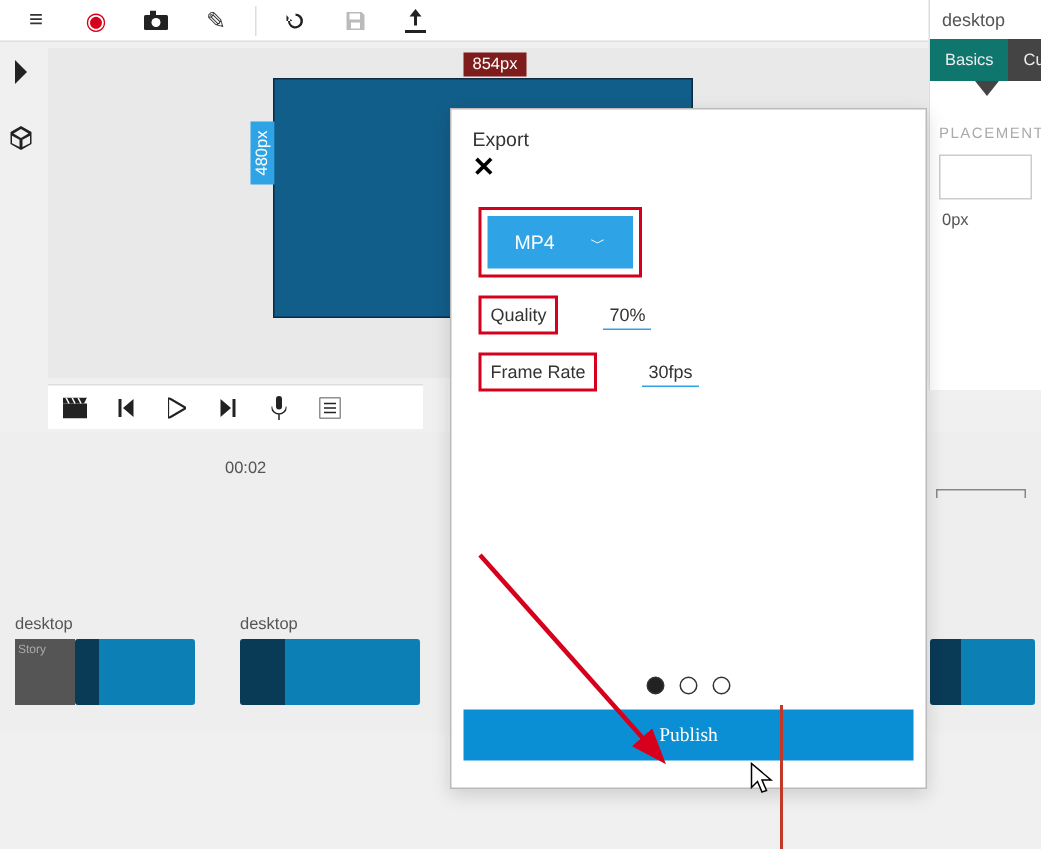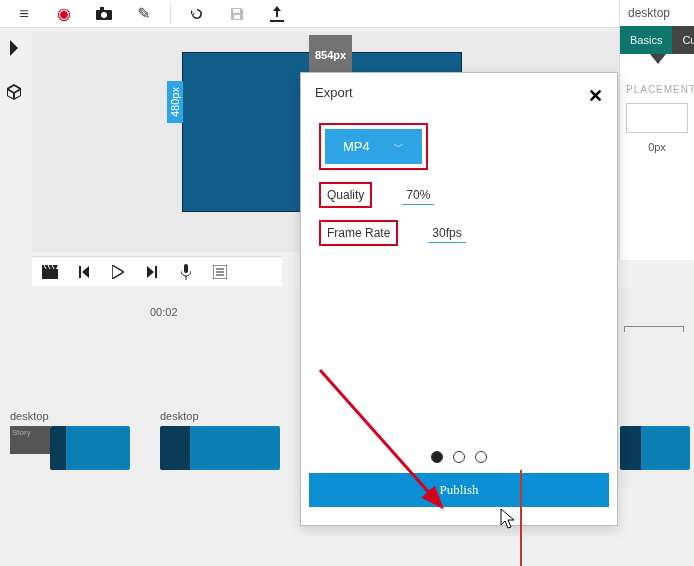--- a/index.html
+++ b/index.html
@@ -7,50 +7,50 @@
 
   .topbar { height: 28px; display: flex; align-items: center; padding: 0 4px; background: #fff; border-bottom: 1px solid #ddd; }
   .topbar .tool { width: 40px; height: 28px; display: flex; align-items: center; justify-content: center; color: #333; font-size: 16px; cursor: pointer; }
   .topbar .disabled { color: #bbb; }
 
   .left-tools { position: absolute; left: 0; top: 34px; width: 28px; }
   .left-tools .lt { width: 28px; height: 28px; display: flex; align-items: center; justify-content: center; margin-bottom: 16px; }
 
   .canvas-area { position: absolute; left: 32px; top: 32px; right: 75px; height: 220px; background: #e9e9e9; }
   .video-box { position: absolute; left: 150px; top: 20px; width: 280px; height: 160px; background: #125e8a; border: 1px solid #0b2b43; }
-  .w-badge { position: absolute; top: -18px; left: 126px; background: #737373; color: #fff; font-size: 11px; padding: 14px 6px; font-weight: bold; }
+  .w-badge { position: absolute; top: -18px; left: 126px; background: #7f1d1d; color: #fff; font-size: 11px; padding: 2px 6px; }
   .h-badge { position: absolute; left: -16px; top: 70px; transform: rotate(-90deg); transform-origin: left top; background: #2ea3e6; color: #fff; font-size: 11px; padding: 2px 6px; }
 
   .transport { position: absolute; left: 32px; top: 256px; width: 250px; height: 30px; background: #fff; display: flex; align-items: center; gap: 6px; padding: 0 4px; border-top: 1px solid #ddd; }
   .transport .tb { width: 28px; height: 24px; display: flex; align-items: center; justify-content: center; }
 
   .timeline-area { position: absolute; left: 0; top: 288px; right: 0; height: 200px; background: #eee; }
   .time-label { position: absolute; left: 150px; top: 18px; font-size: 11px; color: #555; }
   .track-row { position: absolute; top: 138px; left: 0; right: 0; height: 48px; }
   .clip-label { position: absolute; top: -16px; font-size: 11px; color: #555; }
   .clip { position: absolute; top: 0; height: 44px; background: linear-gradient(to right, #093a56 20%, #0c7fb5 20%); border-radius: 2px; }
-  .clip-dark { position: absolute; top: 0; height: 28px; background: #555; font-size: 8px; color: #aaa; padding: 2px; }
+  .clip-dark { position: absolute; top: 0; height: 44px; background: #555; font-size: 8px; color: #aaa; padding: 2px; }
   .playhead { position: absolute; left: 520px; top: 188px; width: 2px; height: 380px; background: #c0392b; }
 
   .right-panel { position: absolute; right: 0; top: 0; width: 75px; height: 260px; background: #fff; border-left: 1px solid #ddd; }
   .rp-title { font-size: 12px; color: #555; padding: 6px 8px; }
   .rp-tabs { display: flex; background: #444; color: #eee; font-size: 11px; }
   .rp-tab { padding: 8px 10px; }
   .rp-tab.active { background: #0f766e; }
   .rp-arrow { width: 0; height: 0; border-left: 8px solid transparent; border-right: 8px solid transparent; border-top: 10px solid #444; margin-left: 30px; }
   .rp-section { font-size: 10px; color: #aaa; padding: 20px 6px 4px; letter-spacing: 1px; }
   .rp-box { margin: 4px 6px; border: 1px solid #ccc; height: 30px; }
-  .rp-val { font-size: 11px; color: #555; text-align: center; padding: 4px 25px; }
+  .rp-val { font-size: 11px; color: #555; text-align: left; padding: 4px 8px; }
 
   .tick-row { position: absolute; top: 38px; right: 10px; width: 60px; height: 8px; border-top: 1px solid #888; }
   .tick-row::before, .tick-row::after { content:''; position:absolute; top:-1px; width:1px; height:6px; background:#888; }
   .tick-row::before { left:0; } .tick-row::after { right:0; }
 
   .modal { position: absolute; left: 300px; top: 72px; width: 318px; height: 454px; background: #fff; border: 1px solid #bbb; box-shadow: 0 4px 12px rgba(0,0,0,.15); }
-  .modal-header { display: flex; justify-content: space-between; padding: 12px 14px 4px; }
+  .modal-header { display: flex; justify-content: space-between; padding: 12px 14px 4px; flex-direction: column; }
   .modal-title { font-size: 13px; color: #333; }
   .close-x { font-size: 18px; font-weight: bold; cursor: pointer; }
   .modal-body { padding: 12px 18px; }
   .prompt { font-size: 12px; color: #333; margin: 12px 0 16px; }
   .mp4-btn { display: inline-flex; align-items: center; gap: 24px; background: #2ea3e6; color: #fff; font-size: 13px; padding: 10px 18px; cursor: pointer; }
   .mp4-btn .chev { font-size: 10px; }
   .hl-red { border: 2px solid #d6001c; display: inline-block; padding: 4px; }
   .row { display: flex; align-items: center; gap: 30px; margin: 12px 0; }
   .field-label { font-size: 12px; color: #333; padding: 4px 6px; border: 2px solid #d6001c; }
   .field-val { font-size: 12px; color: #333; border-bottom: 1px solid #2ea3e6; padding: 2px 4px; }

